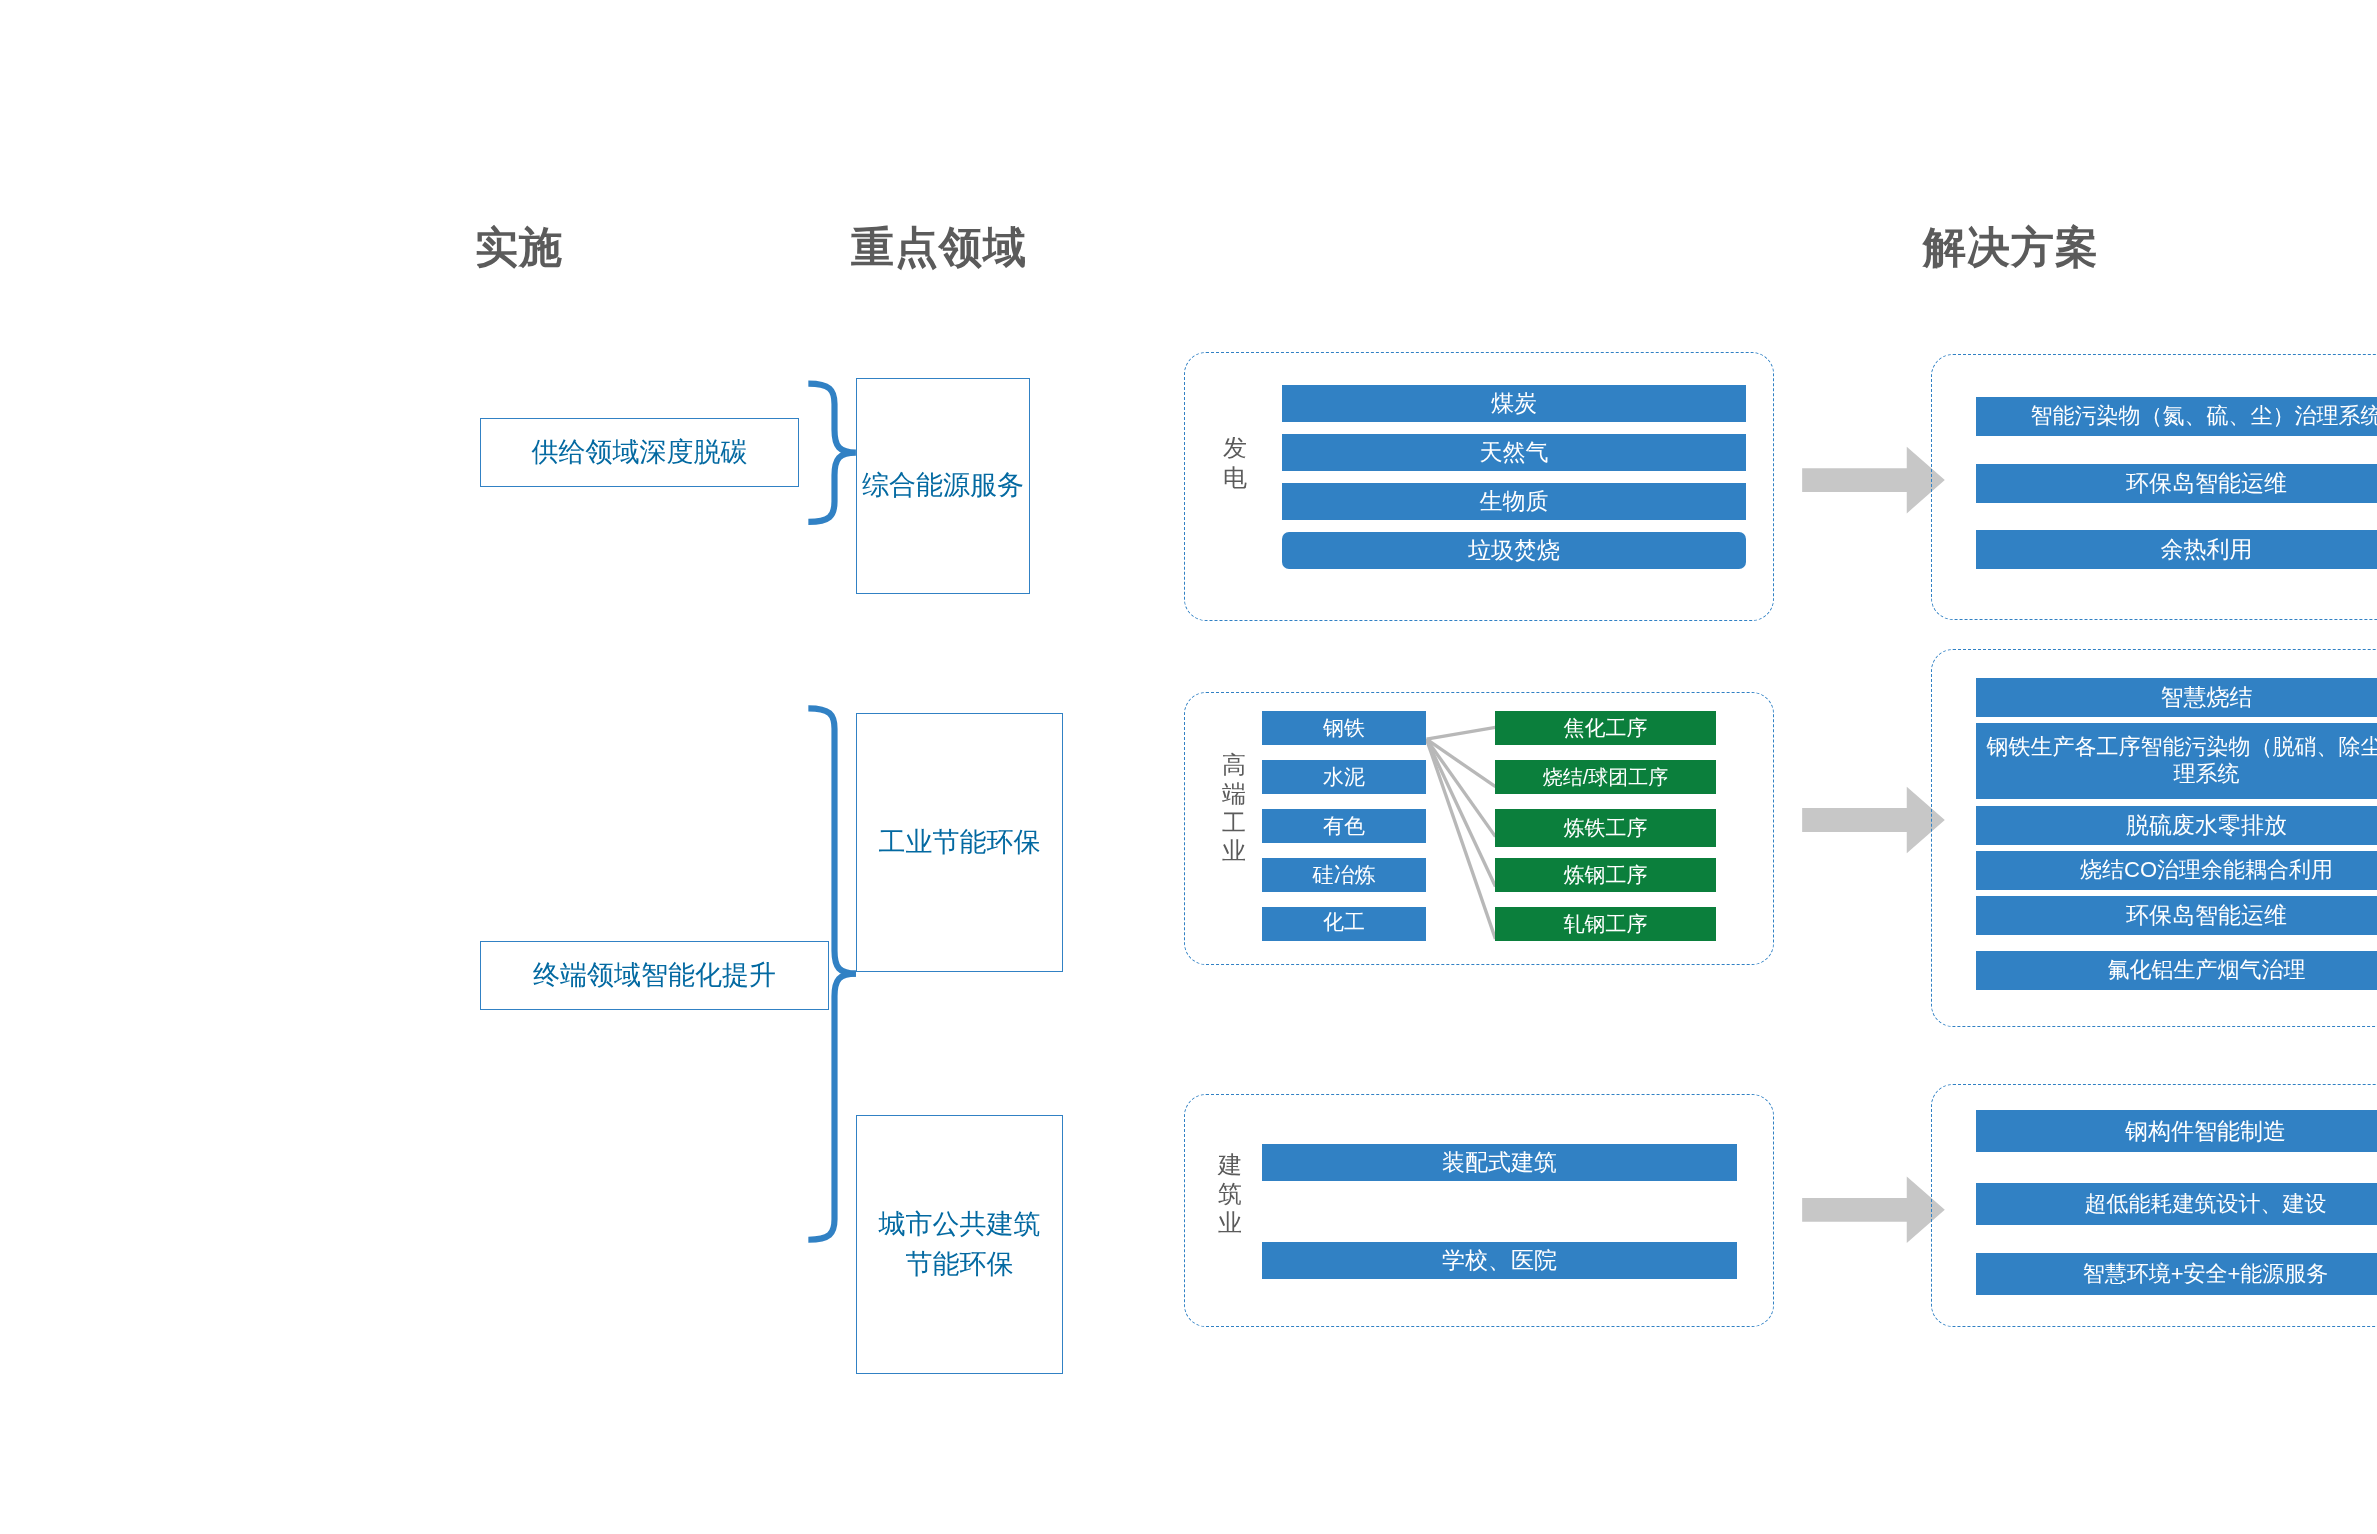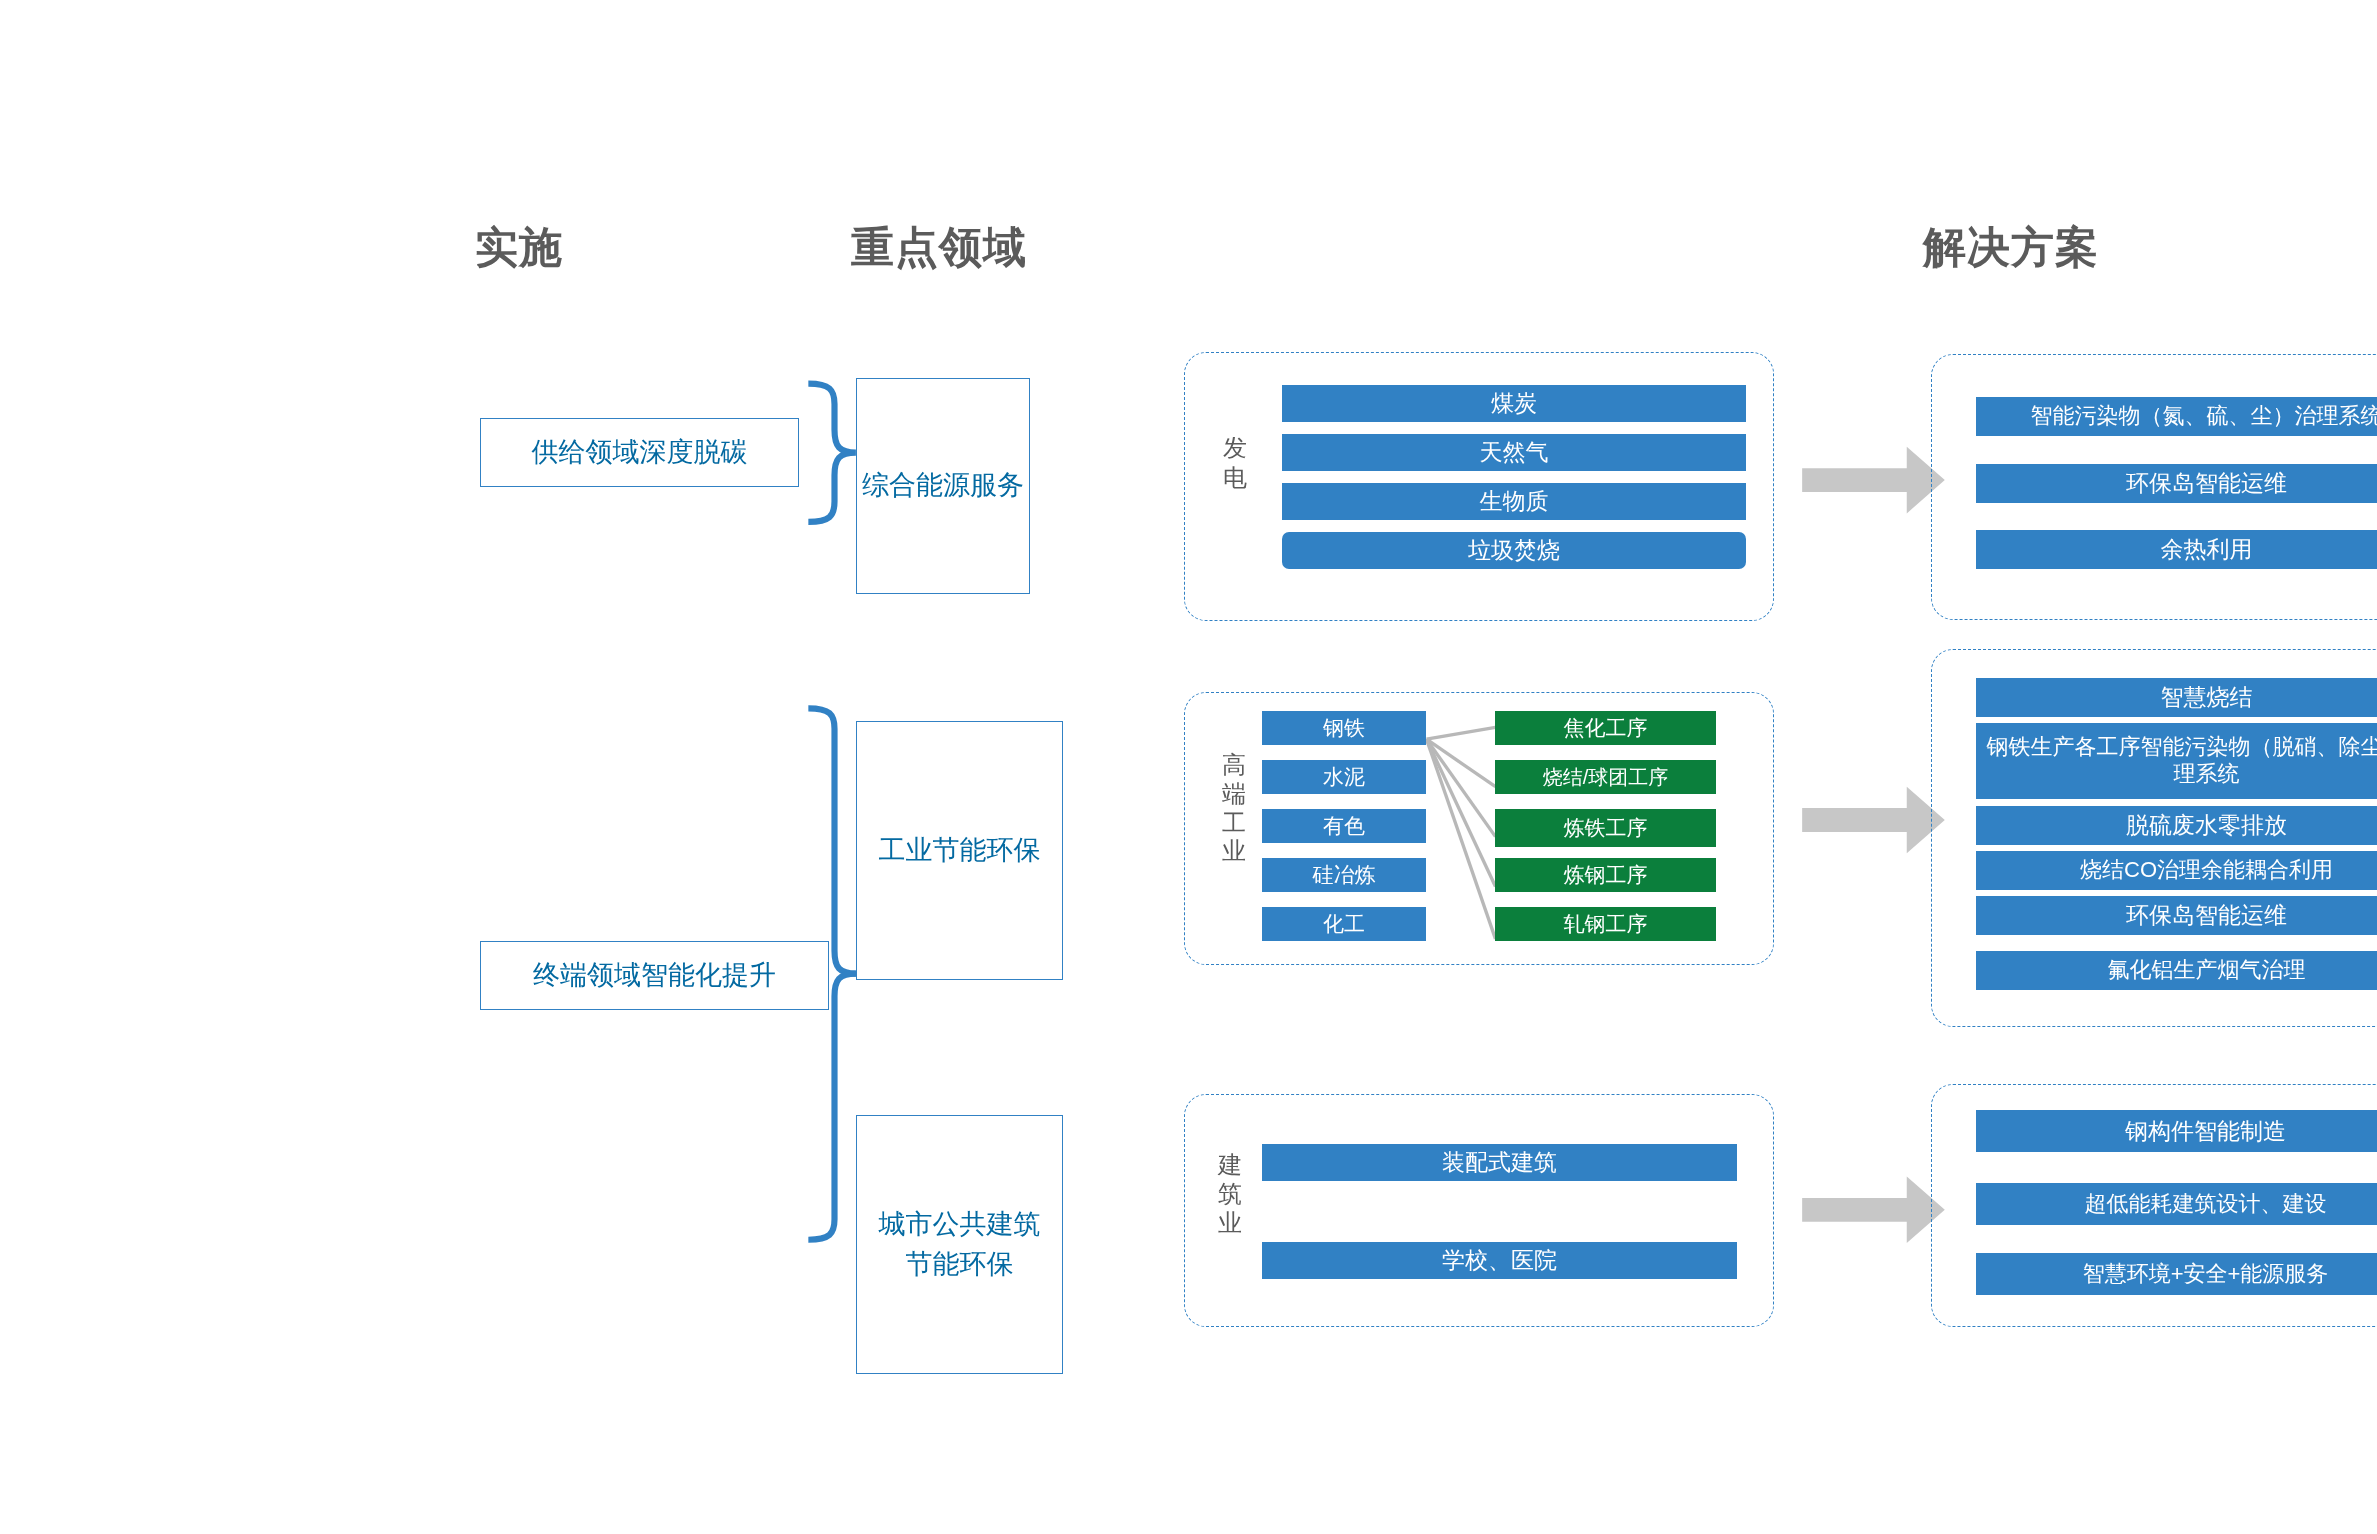--- a/index.html
+++ b/index.html
@@ -91,21 +91,21 @@
   </div>
 
   <div class="outline-box" style="left:480px;top:941px;width:349px;height:69px;">
     <span>终端领域智能化提升</span>
   </div>
 
   <div class="outline-box" style="left:856px;top:378px;width:174px;height:216px;">
     <span>综合能源服务</span>
   </div>
 
-  <div class="outline-box" style="left:856px;top:713px;width:207px;height:259px;margin-top:8px;">
+  <div class="outline-box" style="left:856px;top:713px;width:207px;height:259px;">
     <span>工业节能环保</span>
   </div>
 
   <div class="outline-box" style="left:856px;top:1115px;width:207px;height:259px;
               white-space:pre-line;">
     <span style="white-space:pre-line;">城市公共建筑
 节能环保</span>
   </div>
 
   <div class="dashed-box" style="left:1184px;top:352px;width:590px;height:269px;"></div>
@@ -136,21 +136,21 @@
   </div>
   <div class="chip blue" style="left:1262px;top:760px;width:164px;height:34px;font-size:21px;">
     <span>水泥</span>
   </div>
   <div class="chip blue" style="left:1262px;top:809px;width:164px;height:34px;font-size:21px;">
     <span>有色</span>
   </div>
   <div class="chip blue" style="left:1262px;top:858px;width:164px;height:34px;font-size:21px;">
     <span>硅冶炼</span>
   </div>
-  <div class="chip blue" style="left:1262px;top:907px;width:164px;height:34px;font-size:21px;">
+  <div class="chip blue" style="left:1262px;top:907px;width:164px;height:34px;font-size:21px;font-family:Liberation Mono, monospace;">
     <span>化工</span>
   </div>
 
   <div class="chip green" style="left:1495px;top:711px;width:221px;height:34px;font-size:21px;">
     <span>焦化工序</span>
   </div>
   <div class="chip green" style="left:1495px;top:760px;width:221px;height:34px;font-size:20px;">
     <span>烧结/球团工序</span>
   </div>
   <div class="chip green" style="left:1495px;top:809px;width:221px;height:38px;font-size:21px;">

